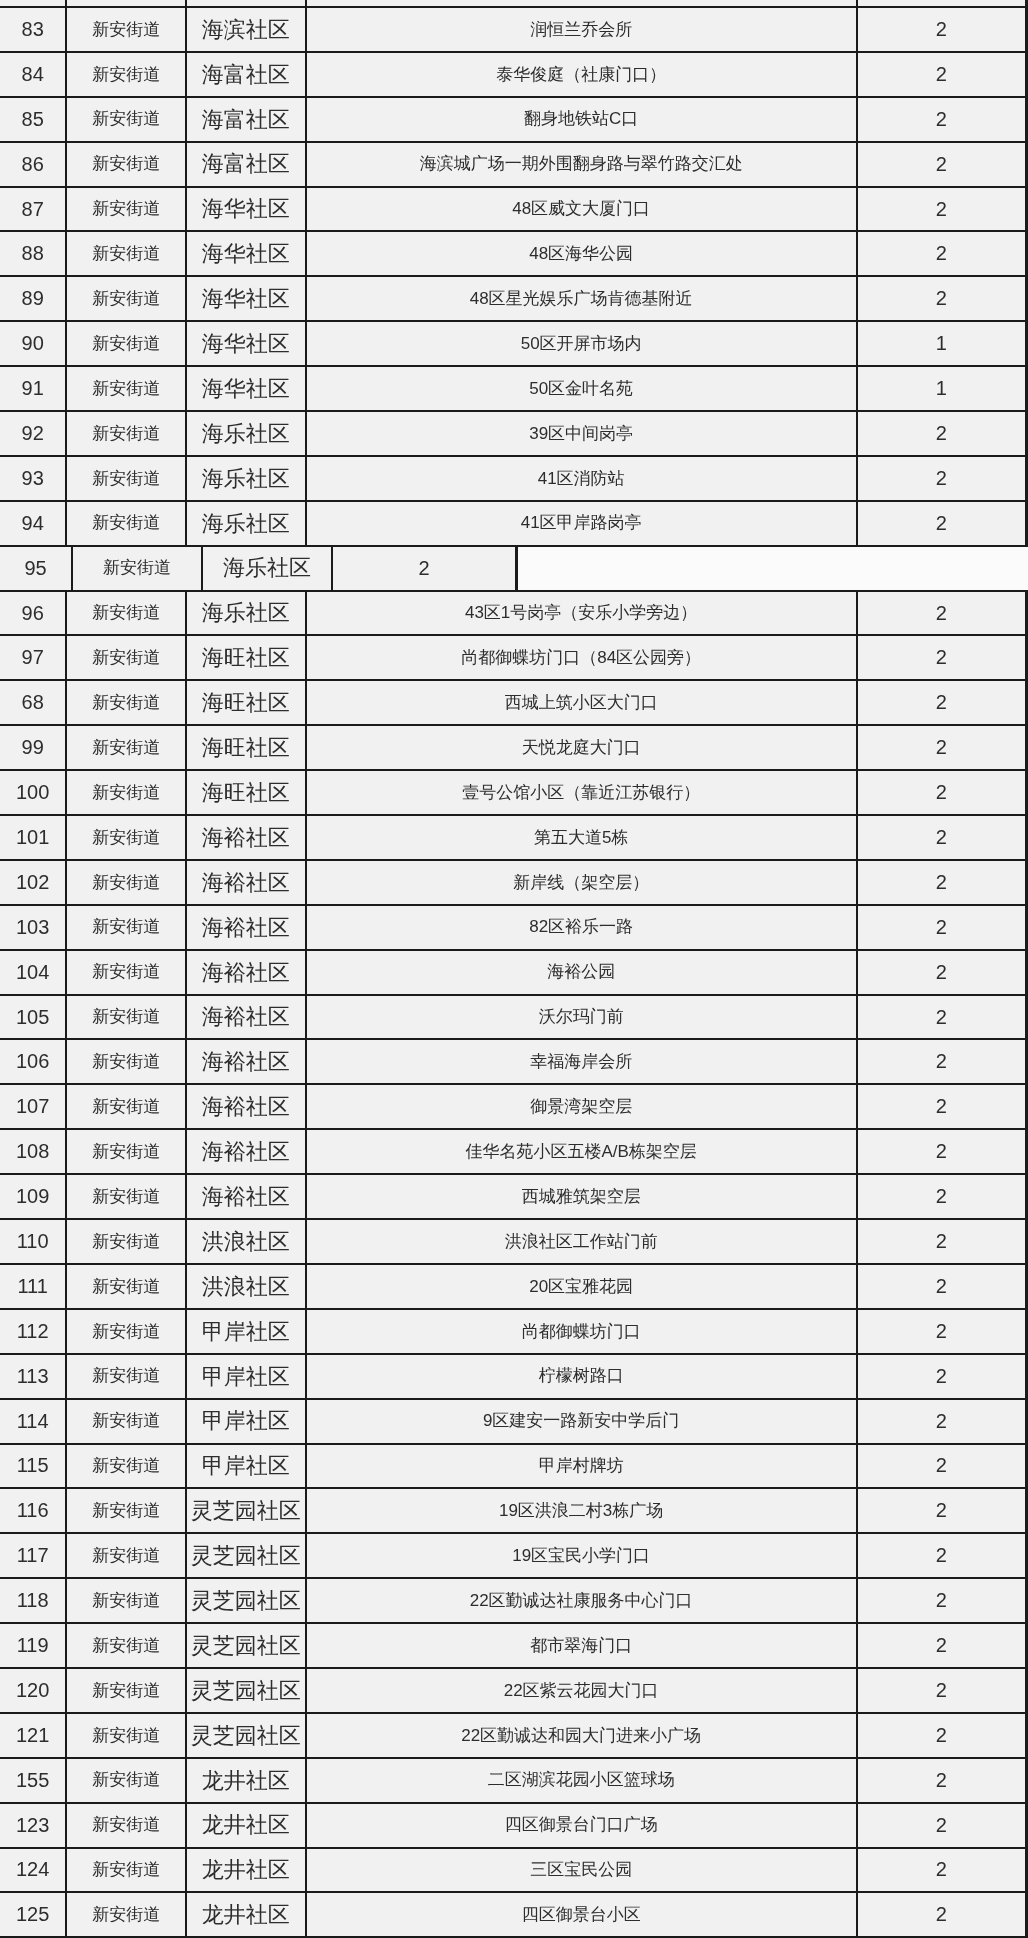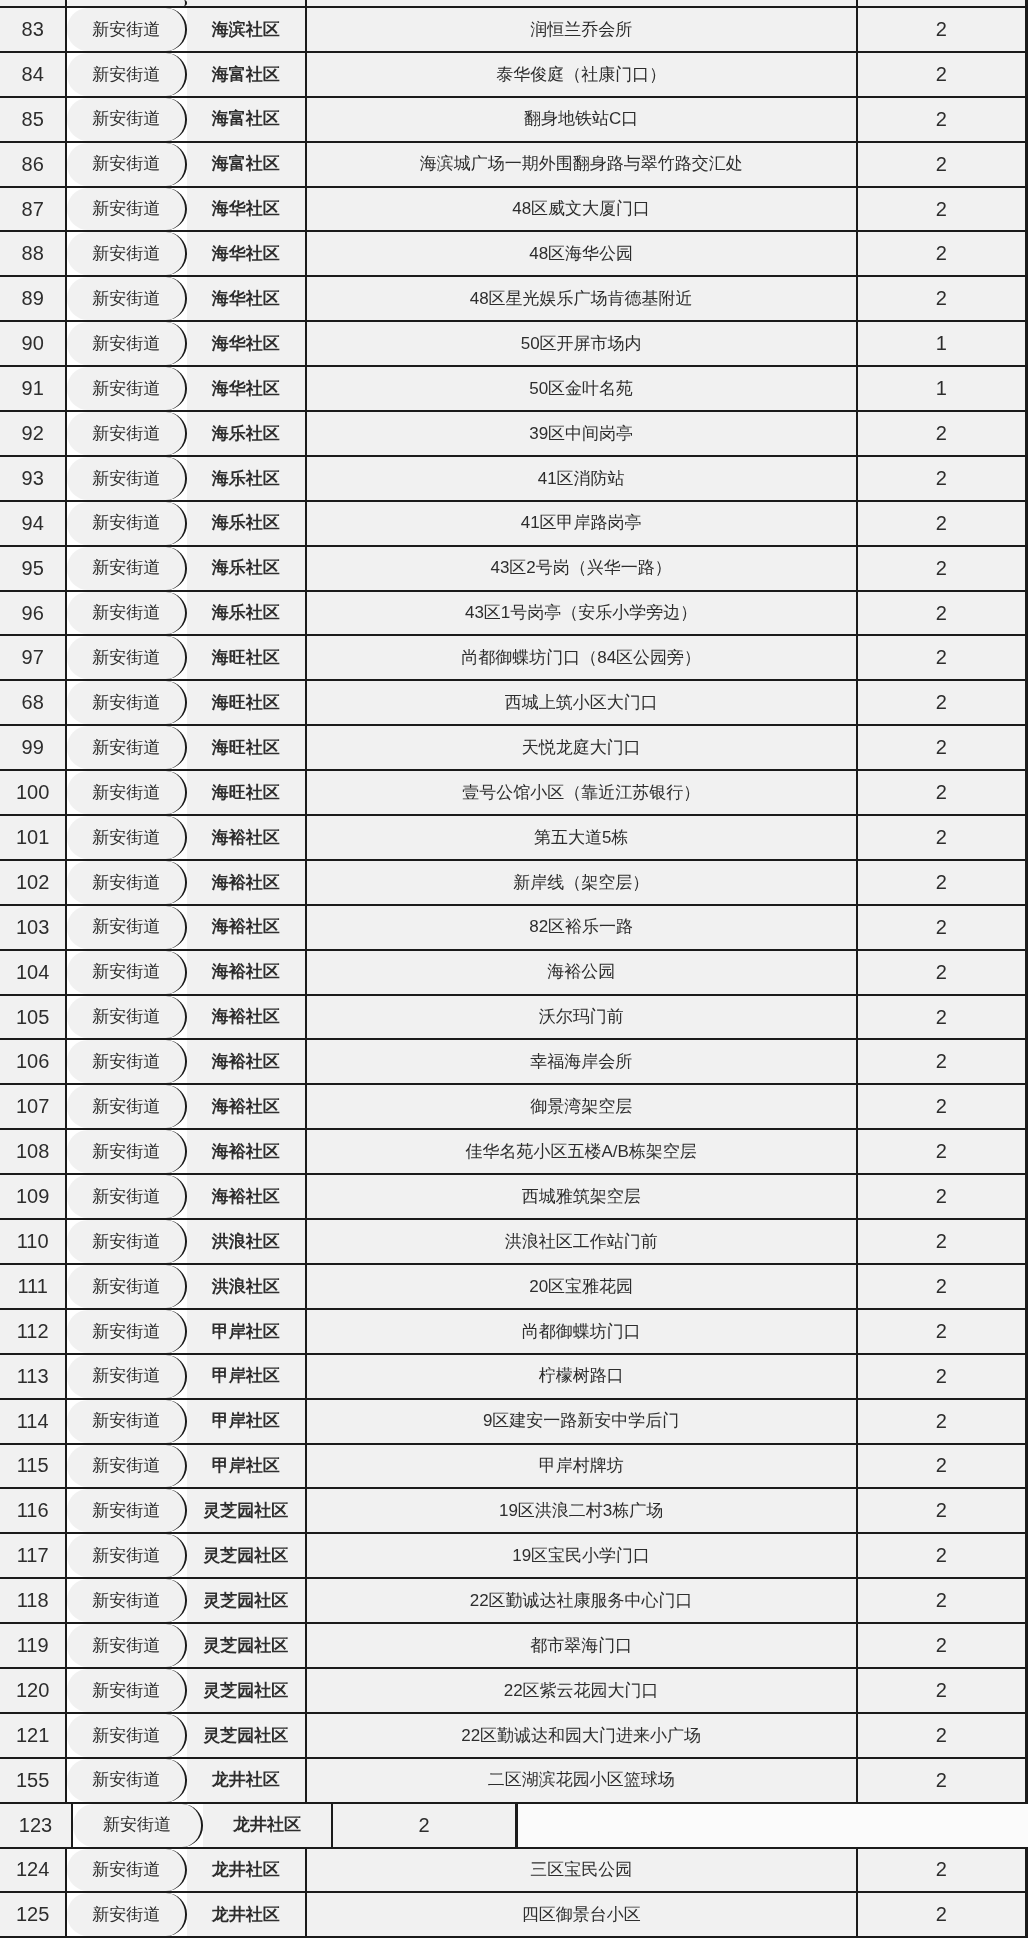--- a/index.html
+++ b/index.html
@@ -31,22 +31,22 @@
     display: flex;
     align-items: center;
     justify-content: center;
     color: #2d2d2d;
     box-sizing: border-box;
     text-align: center;
     line-height: 1.15;
     overflow: hidden;
   }
   .c-no       { width: 73px;  font-size: 20px; }
-  .c-street   { width: 130px; font-size: 17px; border-radius: 21px; }
-  .c-community{ width: 130px; font-size: 17px; font-weight: bold; }
+  .c-street   { width: 130px; font-size: 17px; }
+  .c-community{ width: 130px; font-size: 22px; }
   .c-location { width: 598px; font-size: 17px; padding: 0 6px; }
   .c-count    { width: 185px; font-size: 20px; border-right: 3px solid #1b1b1b; }
   .c-gutter   { flex: 1 1 auto; background: #fbfbfb; border-right: none; }
 </style>
 </head>
 <body>
 
 <div class="page">
   <div class="table" id="rows">
 
@@ -164,21 +164,20 @@
     <div class="cell c-community">海乐社区</div>
     <div class="cell c-location">41区甲岸路岗亭</div>
     <div class="cell c-count">2</div>
     <div class="cell c-gutter"></div>
   </div>
 
   <div class="row">
     <div class="cell c-no">95</div>
     <div class="cell c-street">新安街道</div>
     <div class="cell c-community">海乐社区</div>
-    <div class="cell c-location">43区2号岗（兴华一路）</div>
     <div class="cell c-count">2</div>
     <div class="cell c-gutter"></div>
   </div>
 
   <div class="row">
     <div class="cell c-no">96</div>
     <div class="cell c-street">新安街道</div>
     <div class="cell c-community">海乐社区</div>
     <div class="cell c-location">43区1号岗亭（安乐小学旁边）</div>
     <div class="cell c-count">2</div>
@@ -416,20 +415,21 @@
     <div class="cell c-community">龙井社区</div>
     <div class="cell c-location">二区湖滨花园小区篮球场</div>
     <div class="cell c-count">2</div>
     <div class="cell c-gutter"></div>
   </div>
 
   <div class="row">
     <div class="cell c-no">123</div>
     <div class="cell c-street">新安街道</div>
     <div class="cell c-community">龙井社区</div>
+    <div class="cell c-location">四区御景台门口广场</div>
     <div class="cell c-count">2</div>
     <div class="cell c-gutter"></div>
   </div>
 
   <div class="row">
     <div class="cell c-no">124</div>
     <div class="cell c-street">新安街道</div>
     <div class="cell c-community">龙井社区</div>
     <div class="cell c-location">三区宝民公园</div>
     <div class="cell c-count">2</div>

